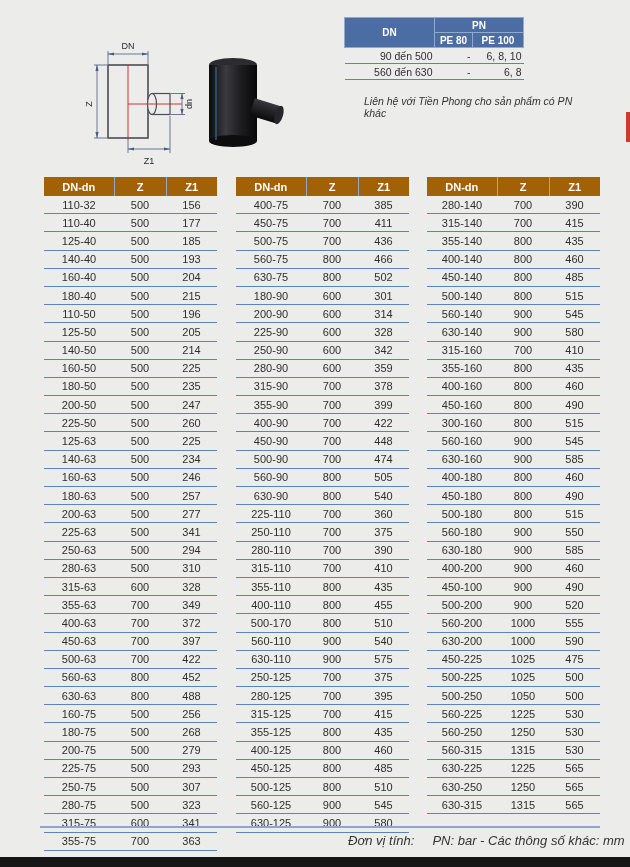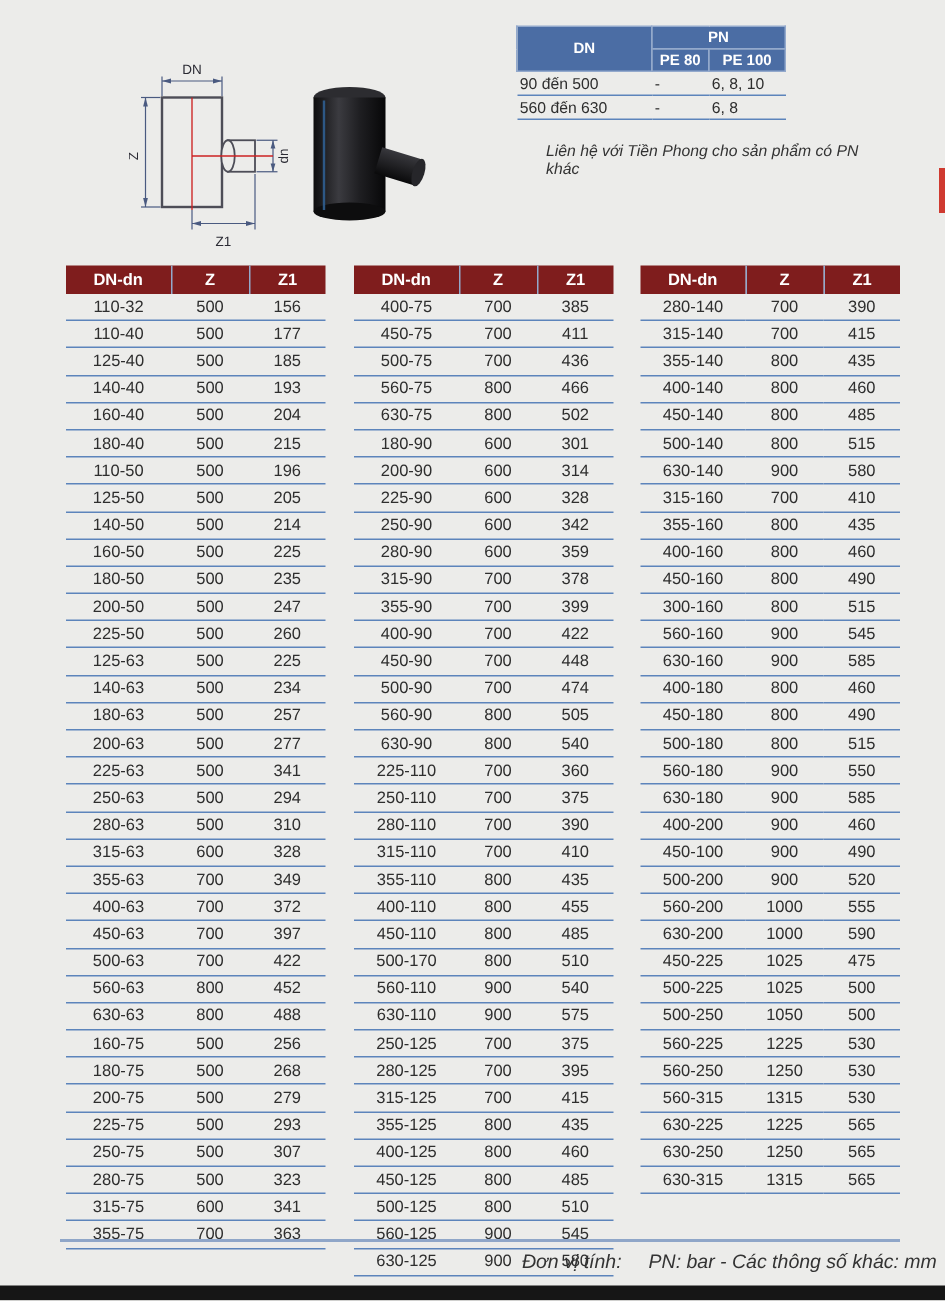--- a/index.html
+++ b/index.html
@@ -11,29 +11,29 @@
 
   
   .diagram { position:absolute; left:86px; top:40px; width:134px; height:128px; }
   .photo   { position:absolute; left:200px; top:56px; width:86px; height:94px; }
 
   
   .pn-table { position:absolute; left:344px; top:17px; width:179px;
               border-collapse:collapse; table-layout:fixed; }
   .pn-table th { background:#4b6da4; color:#fff; font-weight:bold; font-size:10px;
                  height:14px; border:1px solid #93a9cc; padding:0 2px; }
-  .pn-table td { text-align:left; font-size:10.5px; height:15px; color:#2e2e2e;
+  .pn-table td { text-align:right; font-size:10.5px; height:15px; color:#2e2e2e;
                  border-bottom:1px solid #5c84bb; padding:0 2px; }
   .pn-note { position:absolute; left:364px; top:95px; width:230px;
              font-style:italic; font-size:10.5px; color:#333; }
 
   
   .dim-table { position:absolute; top:177px; width:173px;
                border-collapse:collapse; table-layout:fixed; }
-  .dim-table th { background:#7f1d1d; color:#fff; font-weight:bold; font-size:11px;
+  .dim-table th { background:#a16207; color:#fff; font-weight:bold; font-size:11px;
                   height:19px; border-right:1px solid #93a9cc; padding:0; }
   .dim-table th:last-child { border-right:none; }
   .dim-table td { text-align:center; font-size:11px; height:17.2px; color:#2e2e2e;
                   border-bottom:1px solid #5c84bb; padding:0; }
   .t1 { left:44px; } .t2 { left:236px; } .t3 { left:427px; }
 
   
   .footer-divider { position:absolute; left:40px; top:826px; width:560px; height:2px;
                     background:#8fa6c8; }
   .footer { position:absolute; left:348px; top:833px; font-style:italic;
@@ -222,20 +222,25 @@
           <td>125-63</td>
           <td>500</td>
           <td>225</td>
         </tr>
         <tr>
           <td>140-63</td>
           <td>500</td>
           <td>234</td>
         </tr>
         <tr>
+          <td>160-63</td>
+          <td>500</td>
+          <td>246</td>
+        </tr>
+        <tr>
           <td>180-63</td>
           <td>500</td>
           <td>257</td>
         </tr>
         <tr>
           <td>200-63</td>
           <td>500</td>
           <td>277</td>
         </tr>
         <tr>
@@ -454,25 +459,20 @@
           <td>355-110</td>
           <td>800</td>
           <td>435</td>
         </tr>
         <tr>
           <td>400-110</td>
           <td>800</td>
           <td>455</td>
         </tr>
         <tr>
-          <td>450-110</td>
-          <td>800</td>
-          <td>485</td>
-        </tr>
-        <tr>
           <td>500-170</td>
           <td>800</td>
           <td>510</td>
         </tr>
         <tr>
           <td>560-110</td>
           <td>900</td>
           <td>540</td>
         </tr>
         <tr>
@@ -566,20 +566,25 @@
           <td>450-140</td>
           <td>800</td>
           <td>485</td>
         </tr>
         <tr>
           <td>500-140</td>
           <td>800</td>
           <td>515</td>
         </tr>
         <tr>
+          <td>560-140</td>
+          <td>900</td>
+          <td>545</td>
+        </tr>
+        <tr>
           <td>630-140</td>
           <td>900</td>
           <td>580</td>
         </tr>
         <tr>
           <td>315-160</td>
           <td>700</td>
           <td>410</td>
         </tr>
         <tr>

